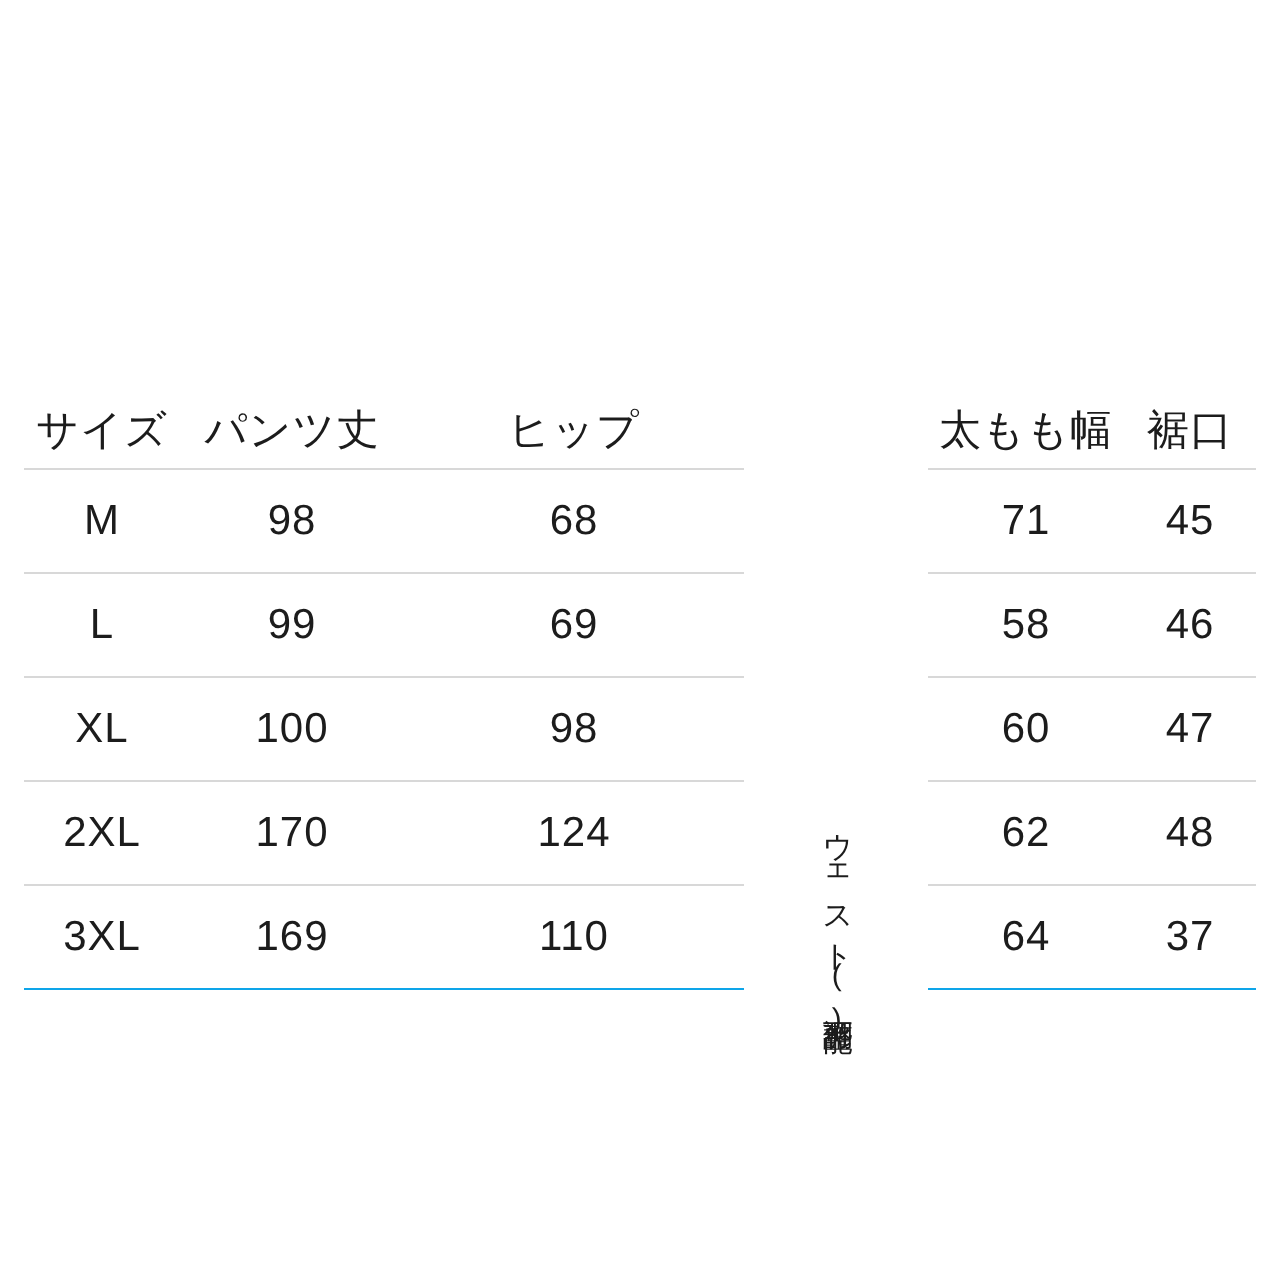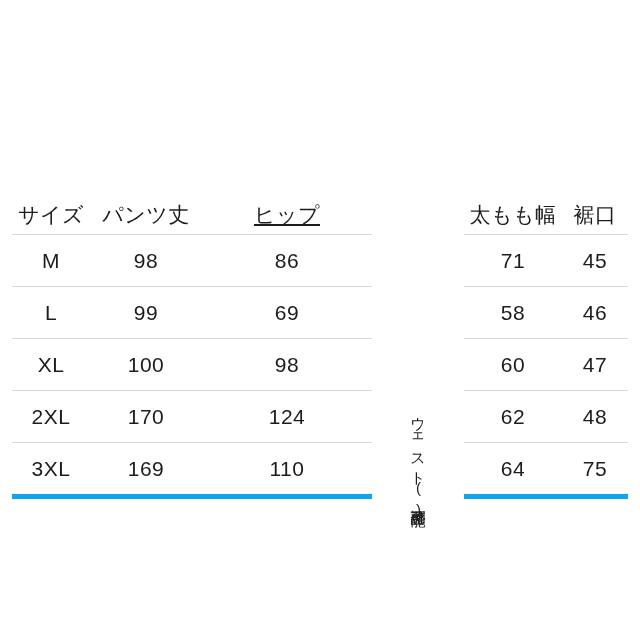--- a/index.html
+++ b/index.html
@@ -48,26 +48,26 @@
   .size-table thead th {
     height: 34px;
     font-size: 21px;
     padding-bottom: 2px;
   }
   .size-table tbody td {
     height: 51px;
     border-top: 1px solid #d8d8d8;
   }
   .size-table tbody tr:last-child td {
-    border-bottom: 5px solid #0ea5e9;
+    border-bottom: 1px solid #0ea5e9;
   }
   
   .h-size  { text-align: center; }
   .h-len   { text-align: center; }
-  .h-hip   { text-align: center; text-decoration: underline; }
+  .h-hip   { text-align: center; }
   .h-thigh { text-align: center; }
   .h-hem   { text-align: center; }
 
   
   .waist-cell {
     position: relative;
     border-top: none !important;
     border-bottom: none !important;
   }
   .waist-vertical {
@@ -105,21 +105,21 @@
         <th class="h-hip">ヒップ</th>
         <th class="h-waist"></th>
         <th class="h-thigh">太もも幅</th>
         <th class="h-hem">裾口</th>
       </tr>
     </thead>
     <tbody>
       <tr>
         <td>M</td>
         <td>98</td>
-        <td>86</td>
+        <td>68</td>
         <td class="waist-cell" rowspan="5">
           <span class="waist-vertical">ウェスト(調整可能)</span>
         </td>
         <td>71</td>
         <td>45</td>
       </tr>
       <tr>
         <td>L</td>
         <td>99</td>
         <td>69</td>
@@ -138,18 +138,18 @@
         <td>170</td>
         <td>124</td>
         <td>62</td>
         <td>48</td>
       </tr>
       <tr>
         <td>3XL</td>
         <td>169</td>
         <td>110</td>
         <td>64</td>
-        <td>75</td>
+        <td>37</td>
       </tr>
     </tbody>
   </table>
 
 </div>
 
 </body></html>

